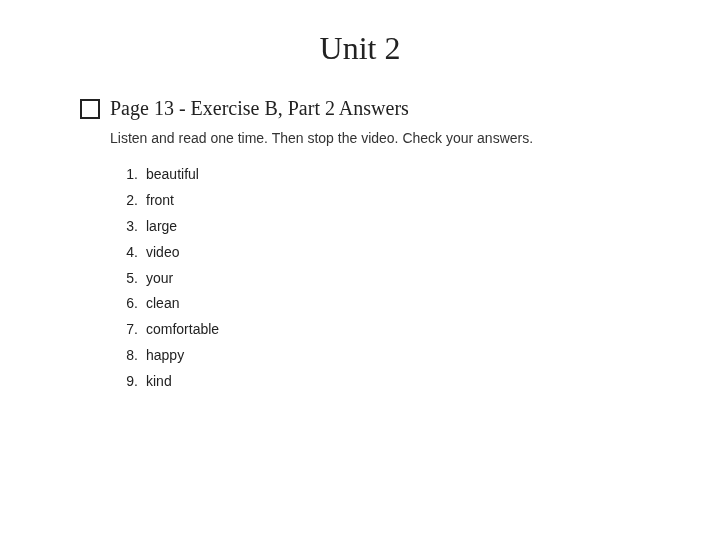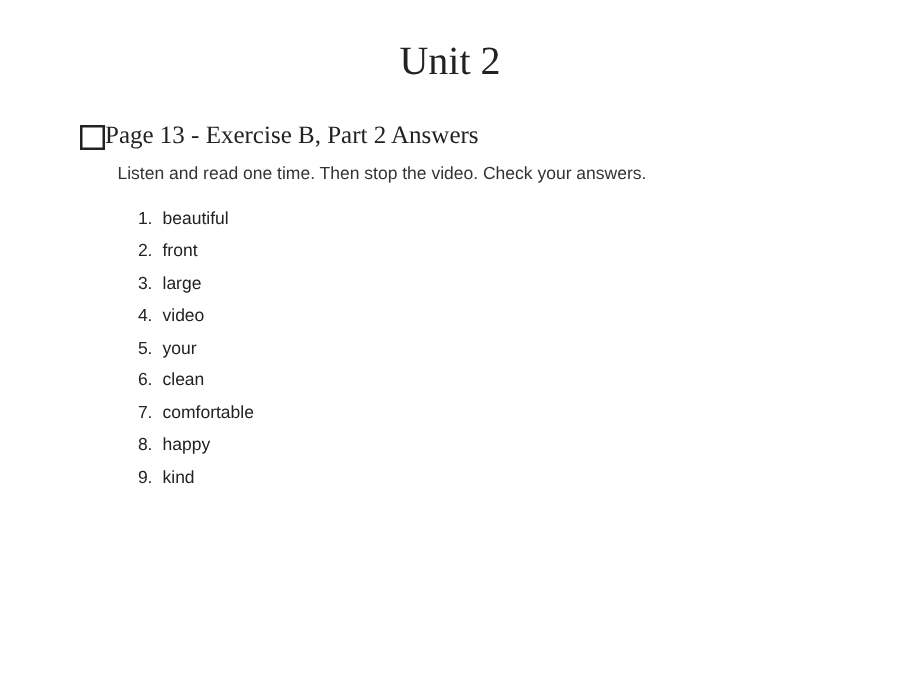--- a/index.html
+++ b/index.html
@@ -12,38 +12,37 @@
       width: 720px;
       height: 540px;
       background: #ffffff;
       font-family: 'Georgia', serif;
       overflow: hidden;
     }
 
     .page {
       width: 720px;
       height: 540px;
-      padding: 30px 64px;
+      padding: 30px 80px;
       display: flex;
       flex-direction: column;
     }
 
     .page-title {
       text-align: center;
       font-size: 32px;
       font-weight: normal;
       color: #222;
       margin-bottom: 30px;
       font-family: 'Georgia', serif;
     }
 
     .section-header {
       display: flex;
-      align-items: center;
-      gap: 0;
+      gap: 10px;
       margin-bottom: 10px;
     }
 
     .checkbox-icon {
       width: 20px;
       height: 20px;
       border: 2px solid #222;
       display: inline-flex;
       align-items: center;
       justify-content: center;

